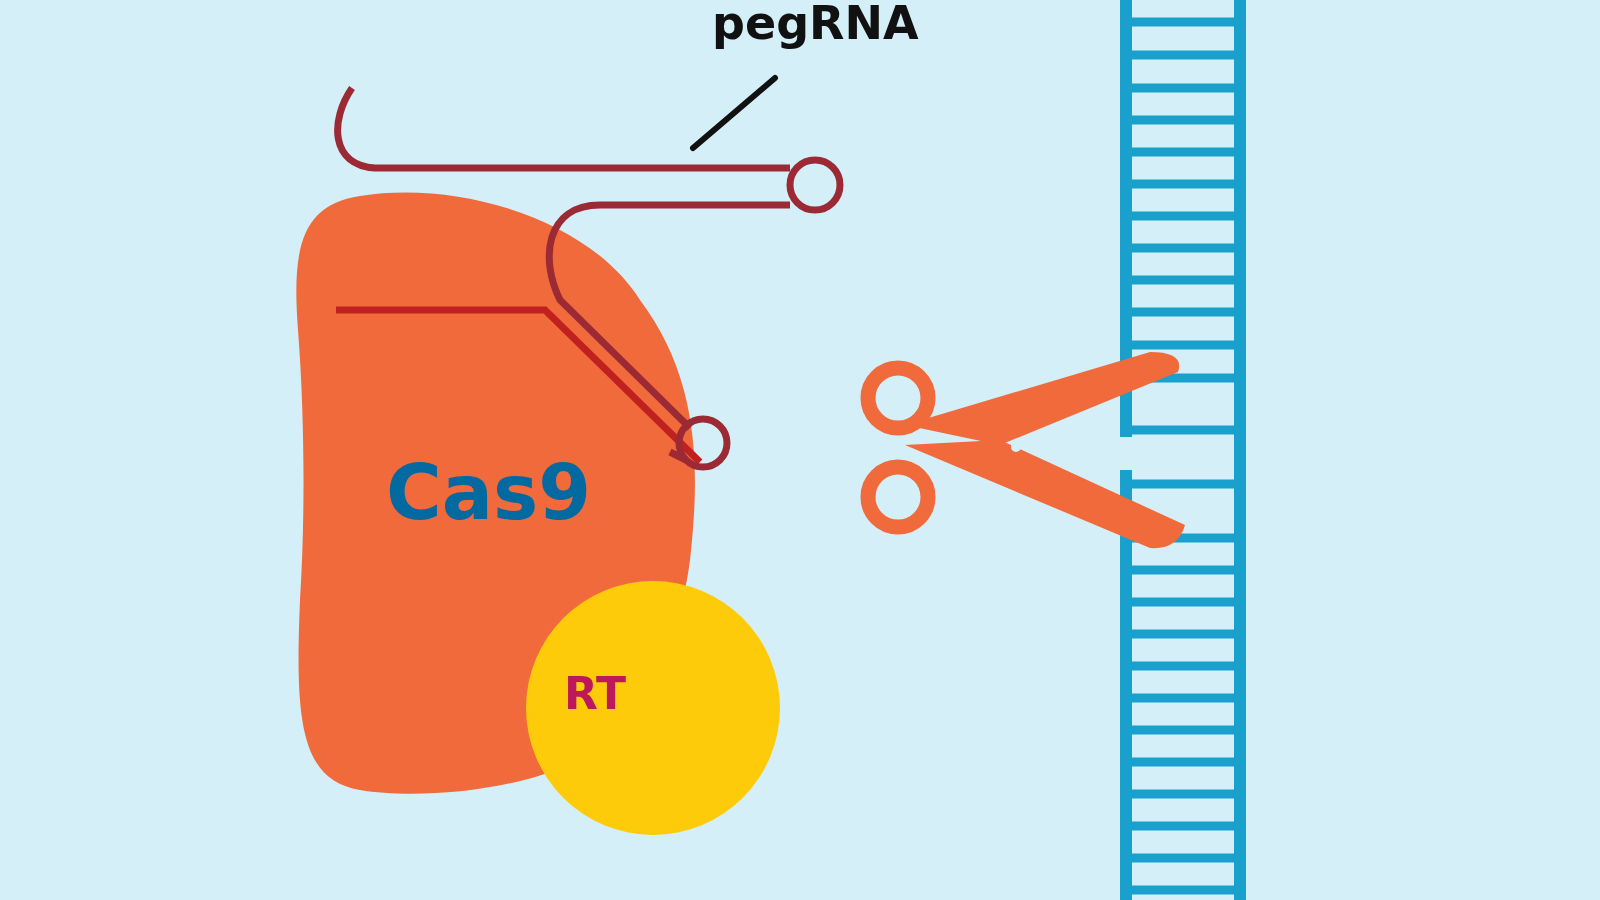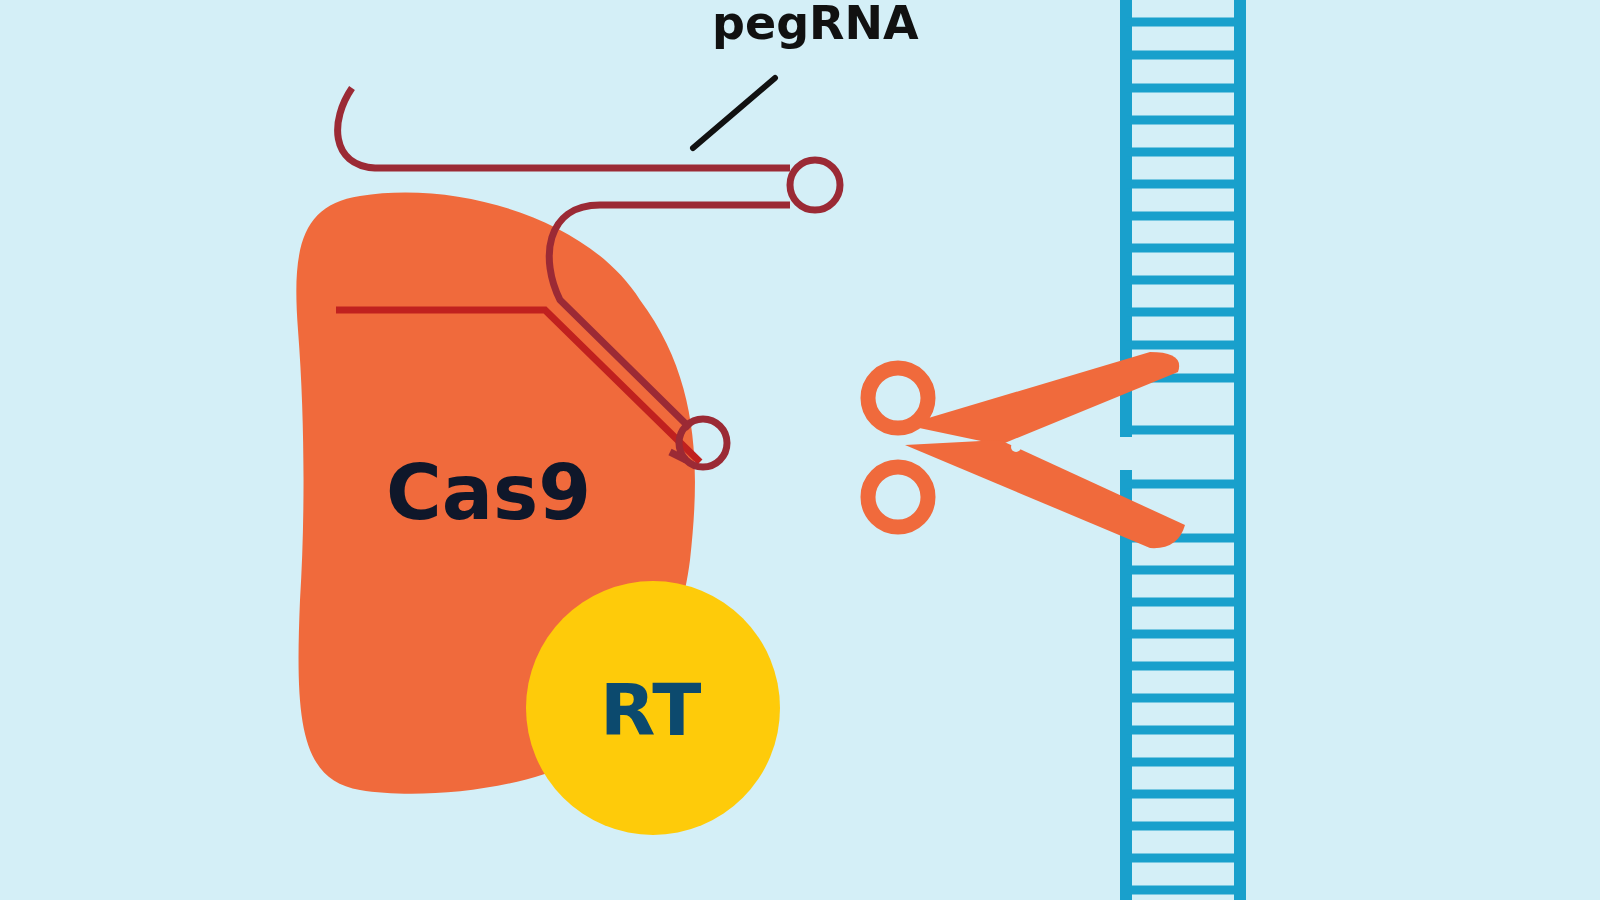--- a/index.html
+++ b/index.html
@@ -1,21 +1,21 @@
 <!DOCTYPE html>
 <html><head>
 <meta charset="utf-8">
 <style>
   html,body{margin:0;padding:0;}
   body{width:1600px;height:900px;overflow:hidden;background:#d4eff7;position:relative;font-family:"DejaVu Sans",sans-serif;}
   svg{position:absolute;left:0;top:0;}
   .lbl{position:absolute;font-weight:bold;white-space:nowrap;}
   .peg{left:712px;top:-4px;font-size:46px;color:#111;letter-spacing:0px;}
-  .cas{left:386px;top:448px;font-size:76px;color:#0f172a;}
-  .rt{left:600px;top:668px;font-size:72px;color:#0c4a6e;}
+  .cas{left:386px;top:448px;font-size:76px;color:#0369a1;}
+  .rt{left:564px;top:668px;font-size:44px;color:#be185d;}
 </style>
 </head>
 <body>
 
 <svg width="1600" height="900" viewBox="0 0 1600 900">
 
   <g stroke="#19a0cc" fill="none">
     <line x1="1126" y1="0" x2="1126" y2="437" stroke-width="12"></line>
     <line x1="1126" y1="470" x2="1126" y2="900" stroke-width="12"></line>
     <line x1="1240" y1="0" x2="1240" y2="900" stroke-width="12"></line>

